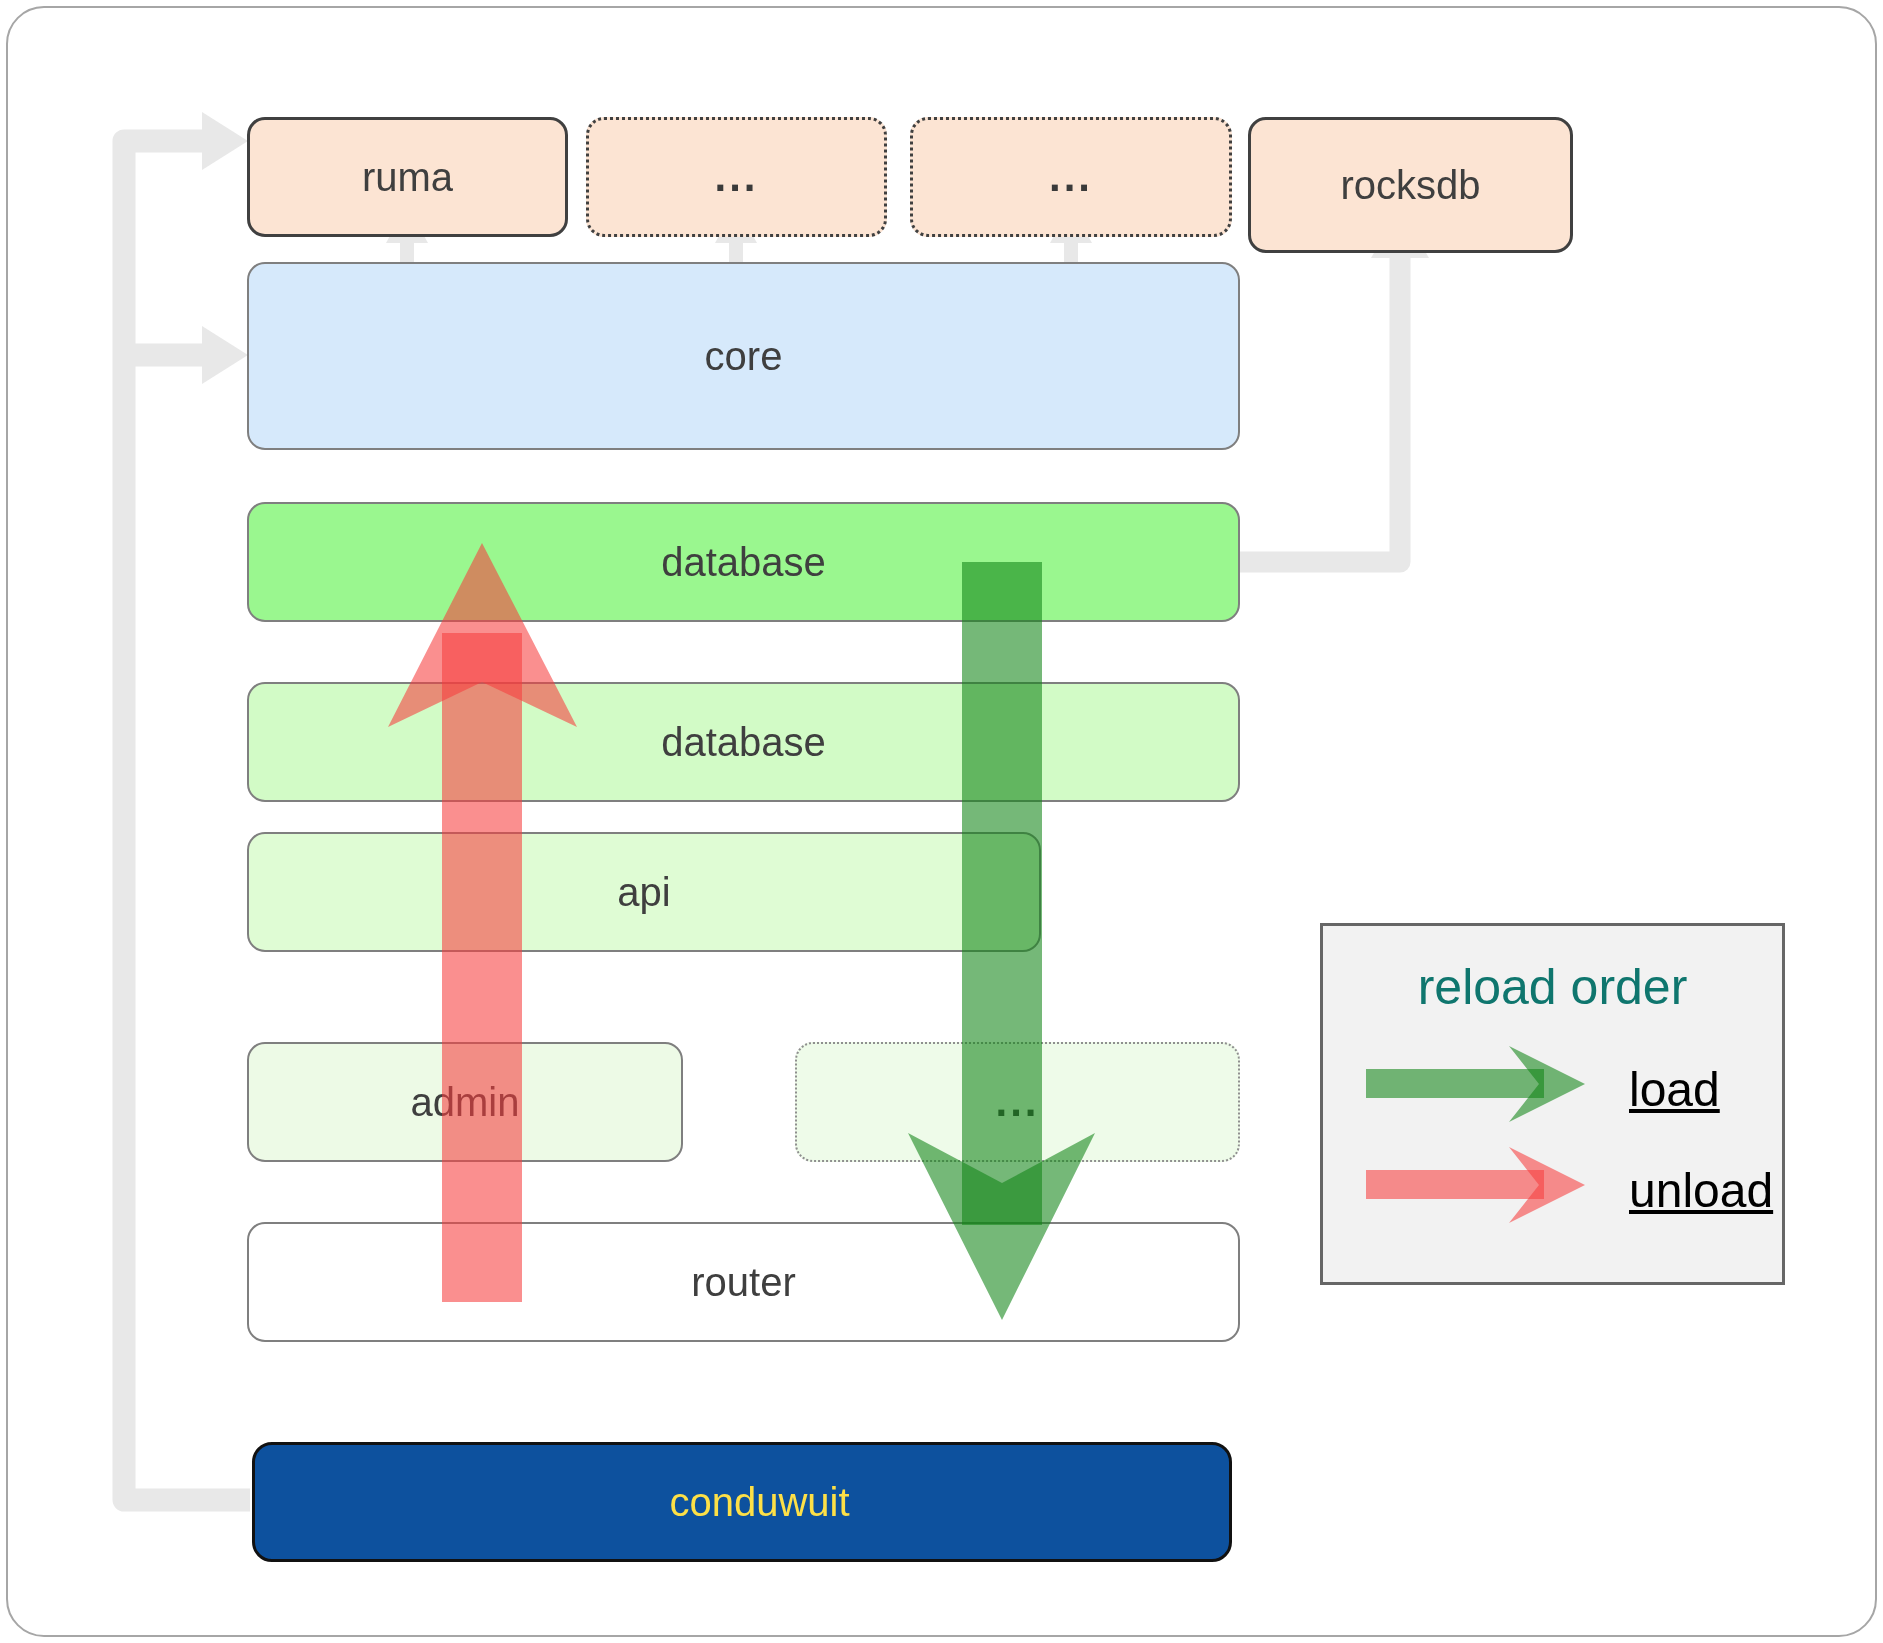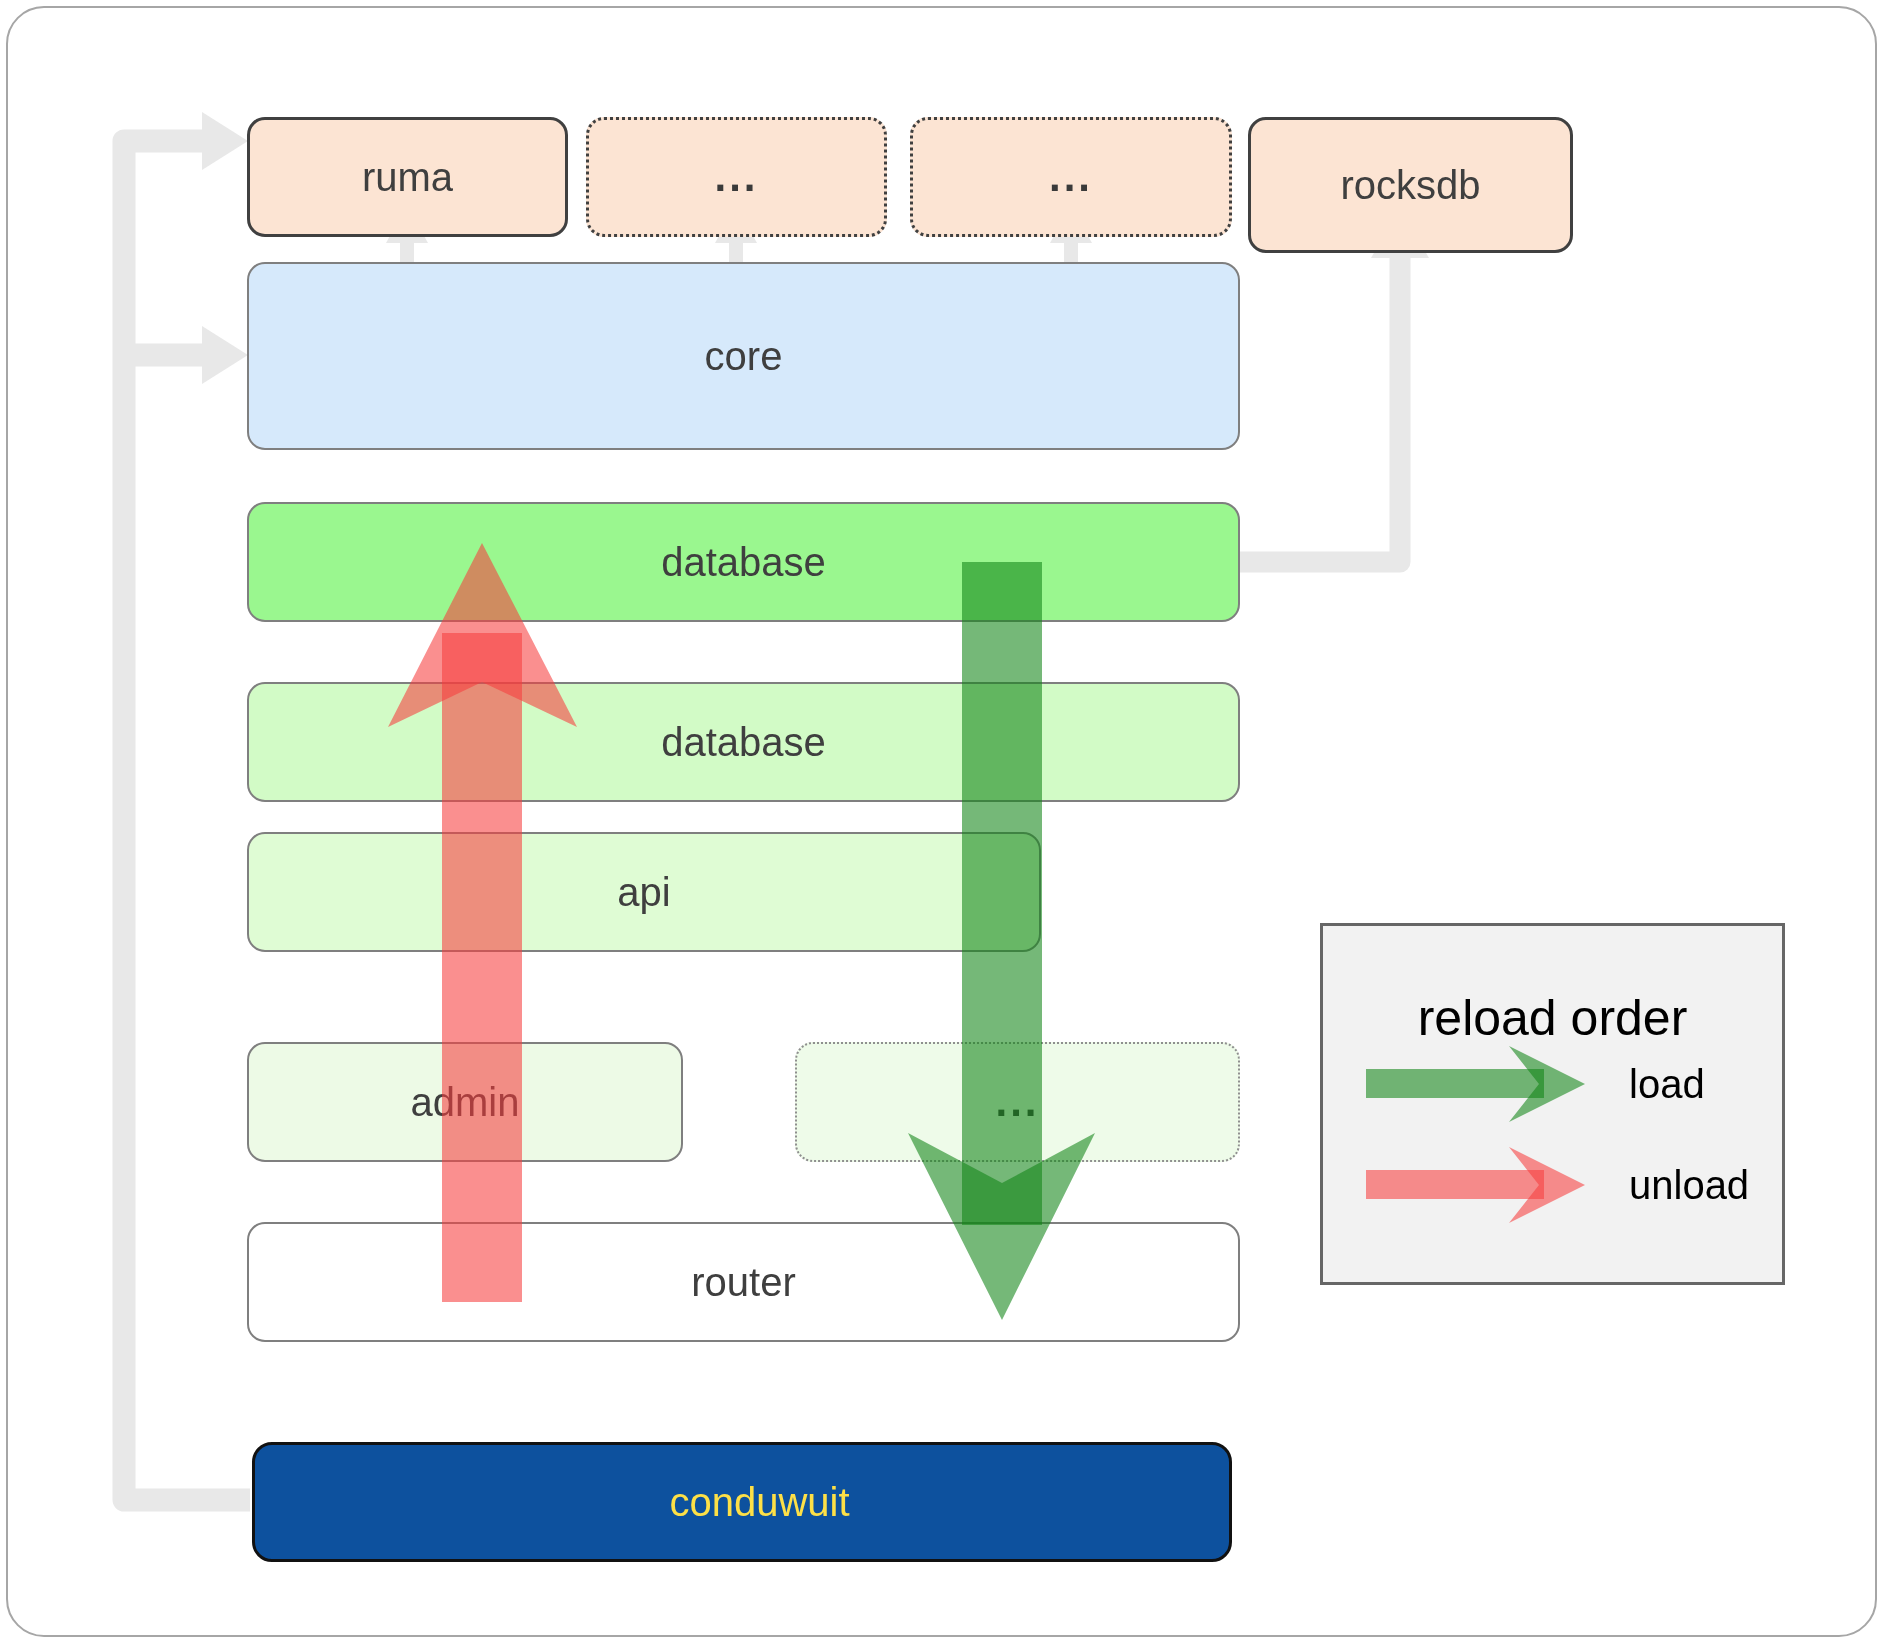--- a/index.html
+++ b/index.html
@@ -38,24 +38,24 @@
   .white{background:#ffffff;}
   .navy{background:#0d519e;border:3px solid #111111;border-radius:20px;}
   .navy span{color:#fde047;margin-left:35px;}
   .dots{font-weight:bold;font-size:42px;letter-spacing:3px;color:#3a3a3a;}
   .legend{
     position:absolute;left:1320px;top:923px;width:465px;height:362px;
     box-sizing:border-box;background:#f2f2f2;border:3px solid #666666;
   }
   .legend-title{
     position:absolute;left:0;top:32px;width:100%;
-    text-align:center;font-size:50px;color:#000000;margin-top:31px;
+    text-align:center;font-size:50px;color:#0f766e;
   }
   .legend-row-label{
-    position:absolute;font-size:40px;color:#000000;
+    position:absolute;font-size:48px;color:#000000;text-decoration:underline;
   }
   .legend svg{position:absolute;}
 </style>
 </head>
 <body>
 
 <div class="canvas">
 
   <svg class="layer" width="1883" height="1643" viewBox="0 0 1883 1643">
 

